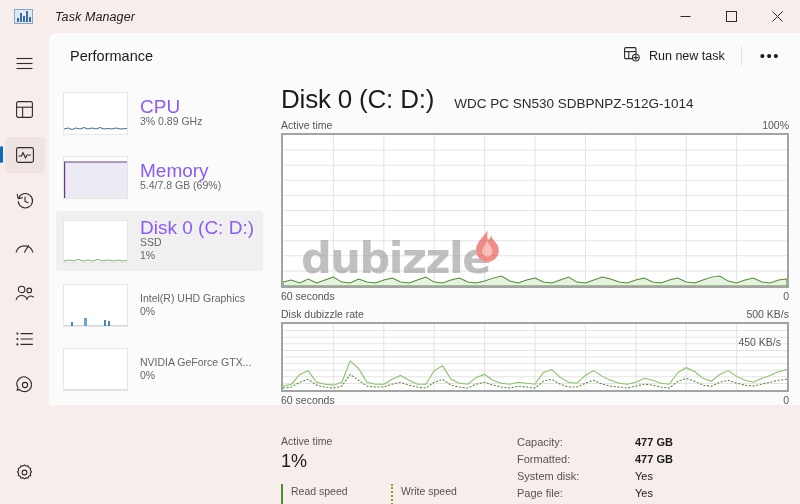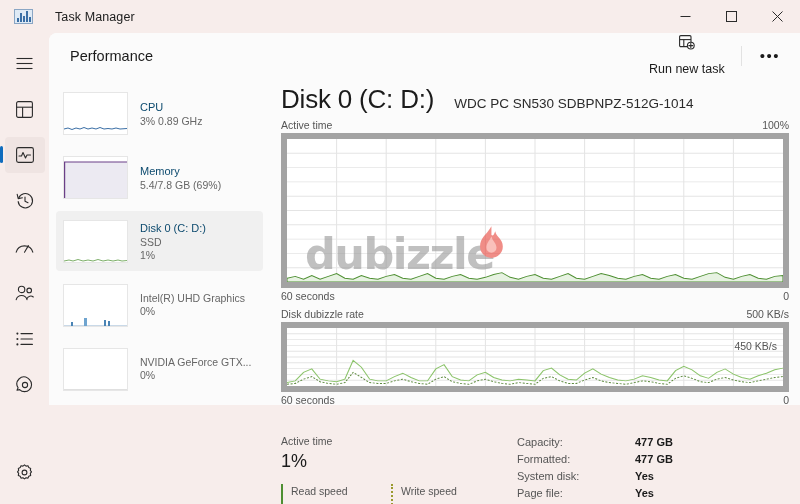--- a/index.html
+++ b/index.html
@@ -12,21 +12,21 @@
   .app {
     position: relative;
     width: 800px; height: 504px;
     background: #f7edeb;
   }
 
   
   .titlebar {
     position: absolute; top: 0; left: 0;
     width: 800px; height: 33px;
-    display: flex; align-items: center;
+    display: flex; align-items: center; font-style: italic;
   }
   .app-icon {
     margin-left: 14px; width: 19px; height: 15px;
     border: 1px solid #8aa6c4; background: #dfeaf5;
     display: flex; align-items: flex-end; justify-content: space-around;
     padding: 0 1px 1px 1px; overflow: hidden;
   }
   .app-icon i { display:block; width: 2px; background: #3a6ea5; }
   .app-title {
     margin-left: 22px; font-size: 12.5px; color: #202020; letter-spacing: .1px;
@@ -76,21 +76,21 @@
   .page-title {
     margin-left: 21px; font-size: 14.5px; color: #1b1b1b; font-weight: 400;
   }
   .toolbar-right {
     position: absolute; right: 8px; top: 0; height: 45px;
     display: flex; align-items: center;
   }
   .run-task {
     display: flex; align-items: center; gap: 9px;
     padding: 6px 10px; border-radius: 4px;
-    font-size: 12.5px; color: #1b1b1b; flex-direction: column;
+    font-size: 12.5px; color: #1b1b1b;
   }
   .tb-sep { width: 1px; height: 20px; background: #e2e2e2; margin: 0 6px; }
   .more-btn { padding: 4px 12px; font-size: 15px; color:#1b1b1b; letter-spacing: 1.5px; }
 
   
   .devlist {
     position: absolute; left: 0; top: 45px;
     width: 221px; height: 426px;
     padding-top: 5px;
   }
@@ -99,21 +99,21 @@
     display: flex; align-items: center; border-radius: 4px;
   }
   .dev.selected { background: #f0f0f0; }
   .dev-thumb {
     width: 65px; height: 43px; margin-left: 7px;
     background: #ffffff; border: 1px solid #e6e6e6;
     position: relative; overflow: hidden; flex: none;
   }
   .dev-thumb svg { position: absolute; left: 0; top: 0; }
   .dev-text { margin-left: 12px; overflow: hidden; }
-  .dev-name { font-size: 11px; color: #0c4a6e; line-height: 16px; white-space: nowrap; }
+  .dev-name { font-size: 19px; color: #8b5cf6; line-height: 16px; white-space: nowrap; }
   .dev-sub { font-size: 10.5px; color: #666; line-height: 13px; white-space: nowrap;
              overflow: hidden; text-overflow: ellipsis; max-width: 130px; }
 
   
   .panel {
     position: absolute; left: 221px; top: 45px;
     width: 530px; height: 426px;
   }
   .panel-head {
     display: flex; align-items: baseline; padding: 6px 0 0 11px;
@@ -121,21 +121,21 @@
   .disk-title { font-size: 26px; color: #1b1b1b; font-weight: 400; letter-spacing: -.2px; }
   .disk-model { margin-left: 20px; font-size: 13.5px; color: #2b2b2b; white-space: nowrap; }
 
   .graph-label-row {
     display: flex; justify-content: space-between;
     padding: 4px 11px 2px 11px;
     font-size: 10.5px; color: #555;
   }
   .graph-box {
     position: relative; margin: 0 11px;
-    border: 6px solid #a3a3a3;
+    border: 2px solid #a3a3a3;
     background: #fff;
     overflow: hidden;
   }
   .graph-top { height: 155px; }
   .graph-bottom { height: 70px; }
   .graph-box svg { position: absolute; left:0; top:0; width: 100%; height: 100%; }
   .axis-row {
     display: flex; justify-content: space-between;
     padding: 2px 11px 0 11px;
     font-size: 10.5px; color: #555;
@@ -169,21 +169,21 @@
   .s-label { font-size: 10.5px; color: #555; line-height: 15px; }
   .s-value { font-size: 18px; color: #1b1b1b; line-height: 25px; }
   .speedrow { display: flex; margin-top: 10px; }
   .speed { padding-left: 8px; width: 110px; }
   .speed.read { border-left: 2px solid #4e8f32; }
   .speed.write { border-left: 2px dotted #9a9a2e; }
 
   .stats-right { margin-left: 14px; }
   .kv { display: flex; font-size: 11px; line-height: 17px; gap: 40px; }
   .kv .k { width: 78px; color: #555; }
-  .kv .v { color: #1b1b1b; font-weight: bold; }
+  .kv .v { color: #1b1b1b; }
   .kv .v.b { font-weight: 700; }
 </style>
 </head>
 <body>
 
 <div class="app">
 
   <div class="titlebar">
     <div class="app-icon">
       <i style="height:4px"></i>

